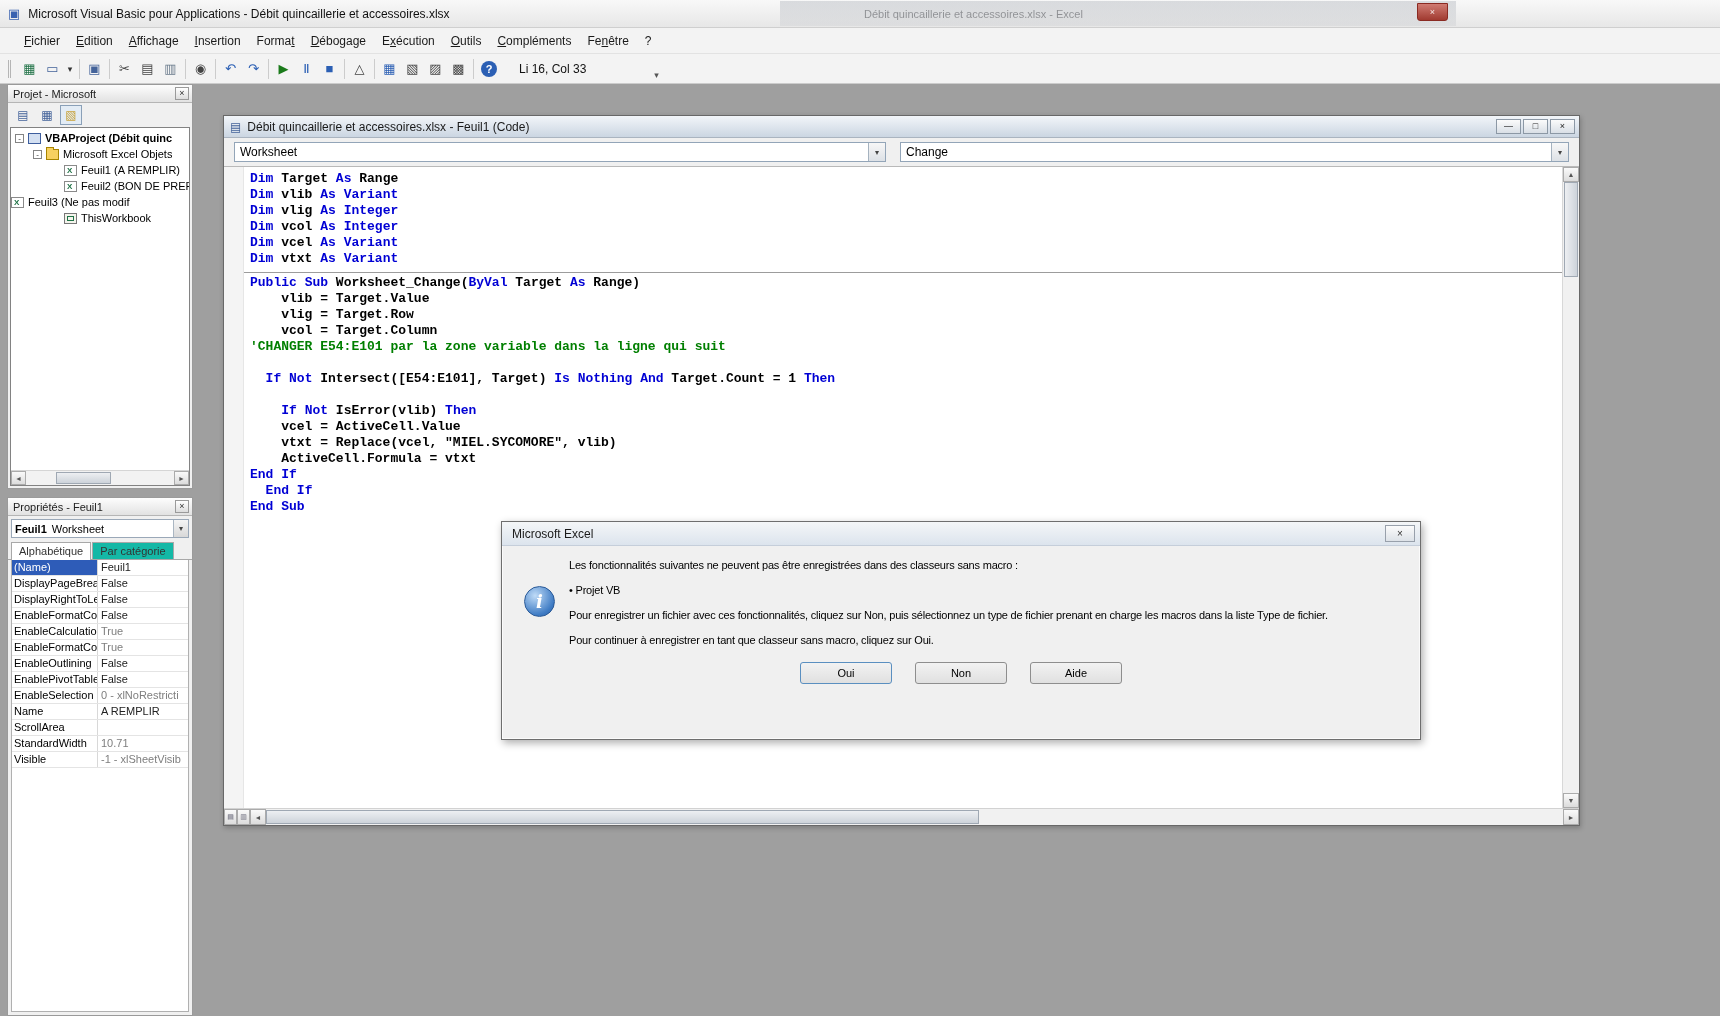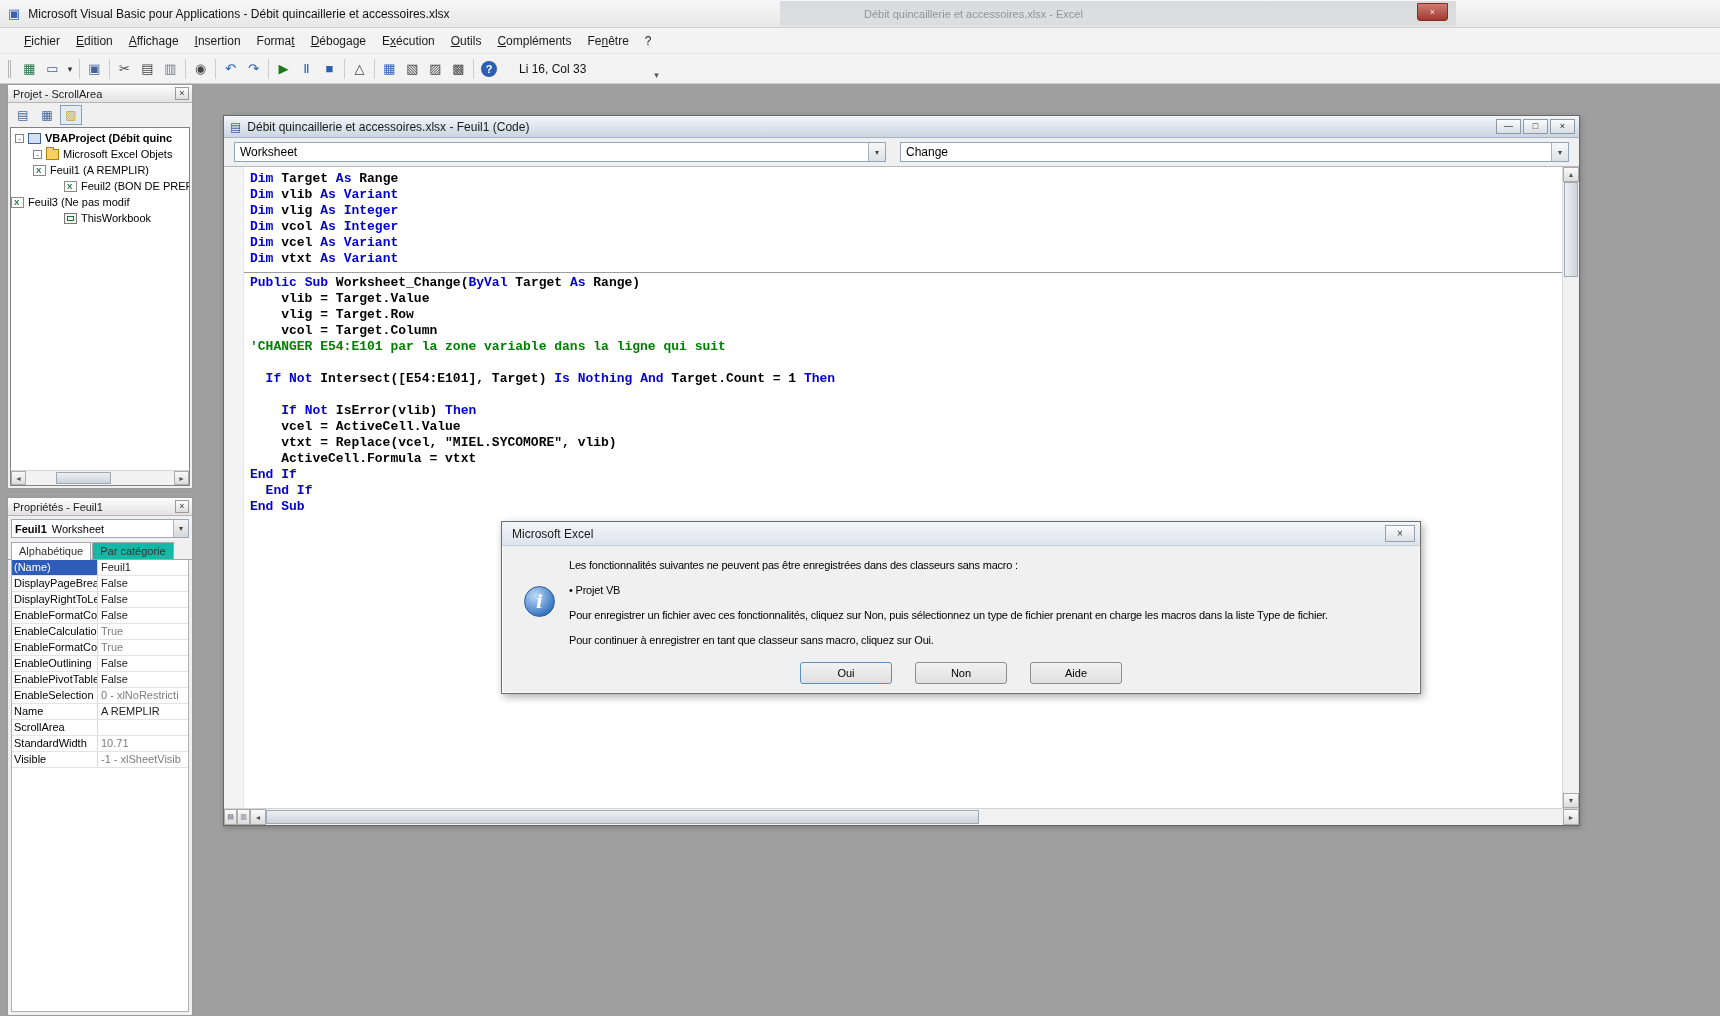--- a/index.html
+++ b/index.html
@@ -134,21 +134,21 @@
   .cw-bottom { height:17px; background:#F1F1F1; border-top:1px solid #D2D2D2; display:flex;
     align-items:stretch; flex:none; }
   .view-btn { width:13px; border:1px solid #ABABAB; background:linear-gradient(#FAFAFA,#DCDCDC);
     font-size:7px; display:flex; align-items:center; justify-content:center; color:#667; flex:none; }
   .cw-bottom .sb-btn { width:16px; }
   .hs-track2 { flex:1; position:relative; }
   .hs-thumb2 { position:absolute; left:0; top:1px; bottom:1px; width:55%;
     background:linear-gradient(#EDEFF2,#CDD3DA); border:1px solid #9FA8B3; }
 
   
-  .dialog { position:absolute; left:501px; top:521px; width:920px; height:173px; background:#F0F0F0;
+  .dialog { position:absolute; left:501px; top:521px; width:920px; height:219px; background:#F0F0F0;
     border:1px solid #6E6E6E; box-shadow:2px 3px 8px rgba(0,0,0,.32), inset 0 0 0 1px #FBFBFB; z-index:10; }
   .dlg-titlebar { height:24px; background:linear-gradient(#F4F6F8,#DCE4ED); border-bottom:1px solid #C5CEDA;
     display:flex; align-items:center; padding:0 5px 0 10px; font-size:12px; color:#1A1A1A; }
   .dlg-close { margin-left:auto; width:30px; height:17px; border:1px solid #98A0AB;
     background:linear-gradient(#FBFBFB,#DDE2E8); text-align:center; line-height:15px; font-size:10px; color:#333; }
   .dlg-body { position:relative; height:149px; font-size:11px; }
   .info-icon { position:absolute; left:22px; top:40px; width:31px; height:31px; border-radius:50%;
     background:radial-gradient(circle at 35% 30%, #BFDBF7, #3E7BC4 70%, #2C5E9E); border:1px solid #2A5A98;
     color:#FFF; display:flex; align-items:center; justify-content:center;
     font:italic bold 18px "DejaVu Serif",serif; }
@@ -217,41 +217,41 @@
         <span class="tb-btn" style="color: rgb(68, 68, 68);">▩</span>
         <span class="tb-sep"></span>
         <span class="tb-btn" style="color: rgb(255, 255, 255); background: rgb(43, 95, 180); border-radius: 50%; width: 16px; height: 16px; font-weight: bold; font-size: 11px; margin: 0px 4px;">?</span>
       </span>
     <span class="pos-indicator">Li 16, Col 33</span>
     <span class="tb-overflow">▾</span>
   </div>
 
   <div class="project-panel">
     <div class="panel-header">
-      <span>Projet - ScrollArea</span>
+      <span>Projet - Microsoft</span>
       <span class="panel-close">×</span>
     </div>
     <div class="proj-toolbar" id="proj-toolbar">
         <span class="pt-btn">▤</span>
         <span class="pt-btn">▦</span>
         <span class="pt-btn pressed folder">▧</span>
       </div>
     <div class="tree-box">
       <div id="tree">
           <div class="trow" style="padding-left: 4px;">
             <span class="texpand">-</span>
             <span class="ticon ticon-project"></span>
             <span class="tlabel b bold">VBAProject (Débit quinc</span>
           </div>
           <div class="trow" style="padding-left: 22px;">
             <span class="texpand">-</span>
             <span class="ticon ticon-folder"></span>
             <span class="tlabel">Microsoft Excel Objets</span>
           </div>
-          <div class="trow" style="padding-left: 22px;">
+          <div class="trow" style="padding-left: 53px;">
             <span class="ticon ticon-sheet"></span>
             <span class="tlabel">Feuil1 (A REMPLIR)</span>
           </div>
           <div class="trow" style="padding-left: 53px;">
             <span class="ticon ticon-sheet"></span>
             <span class="tlabel">Feuil2 (BON DE PREF</span>
           </div>
           <div class="trow" style="">
             <span class="ticon ticon-sheet"></span>
             <span class="tlabel">Feuil3 (Ne pas modif</span>

